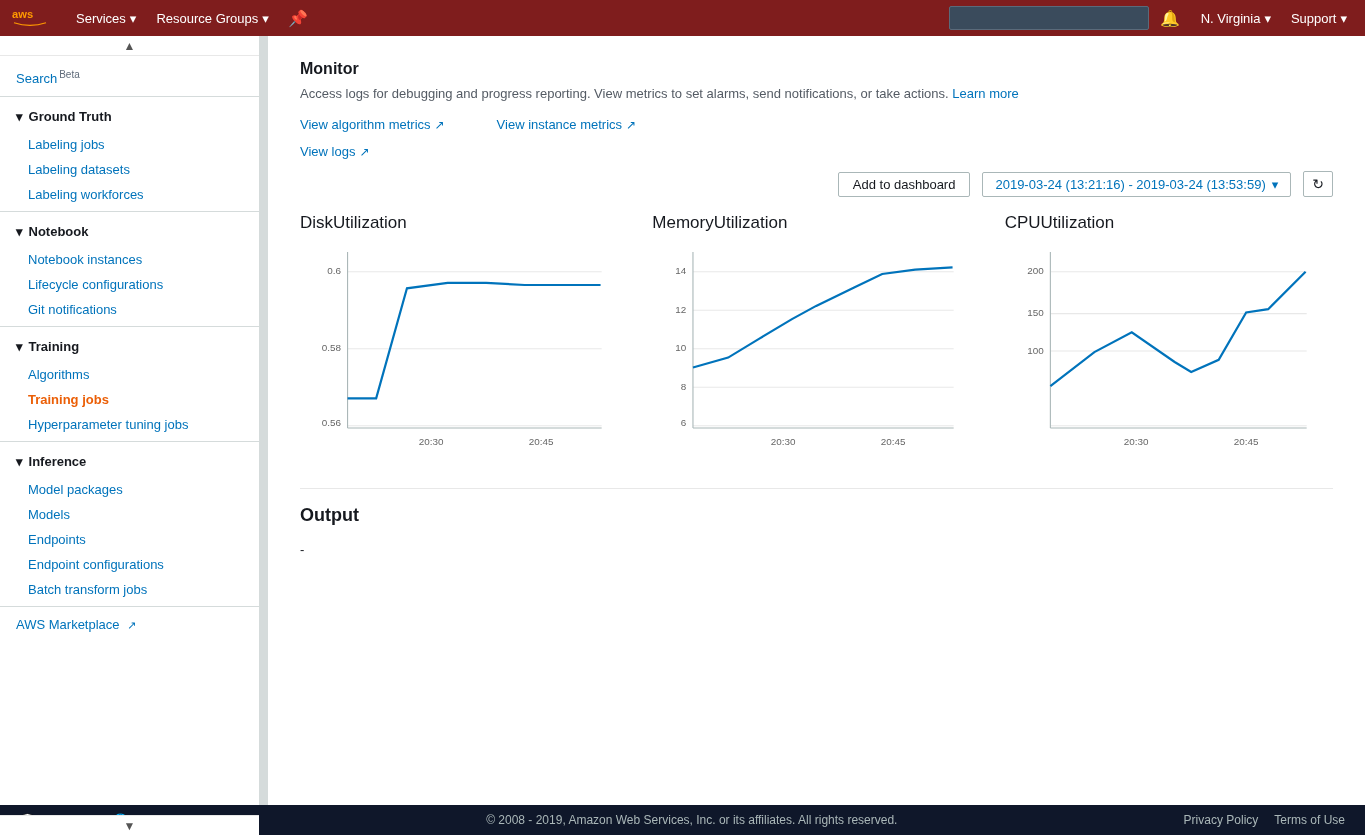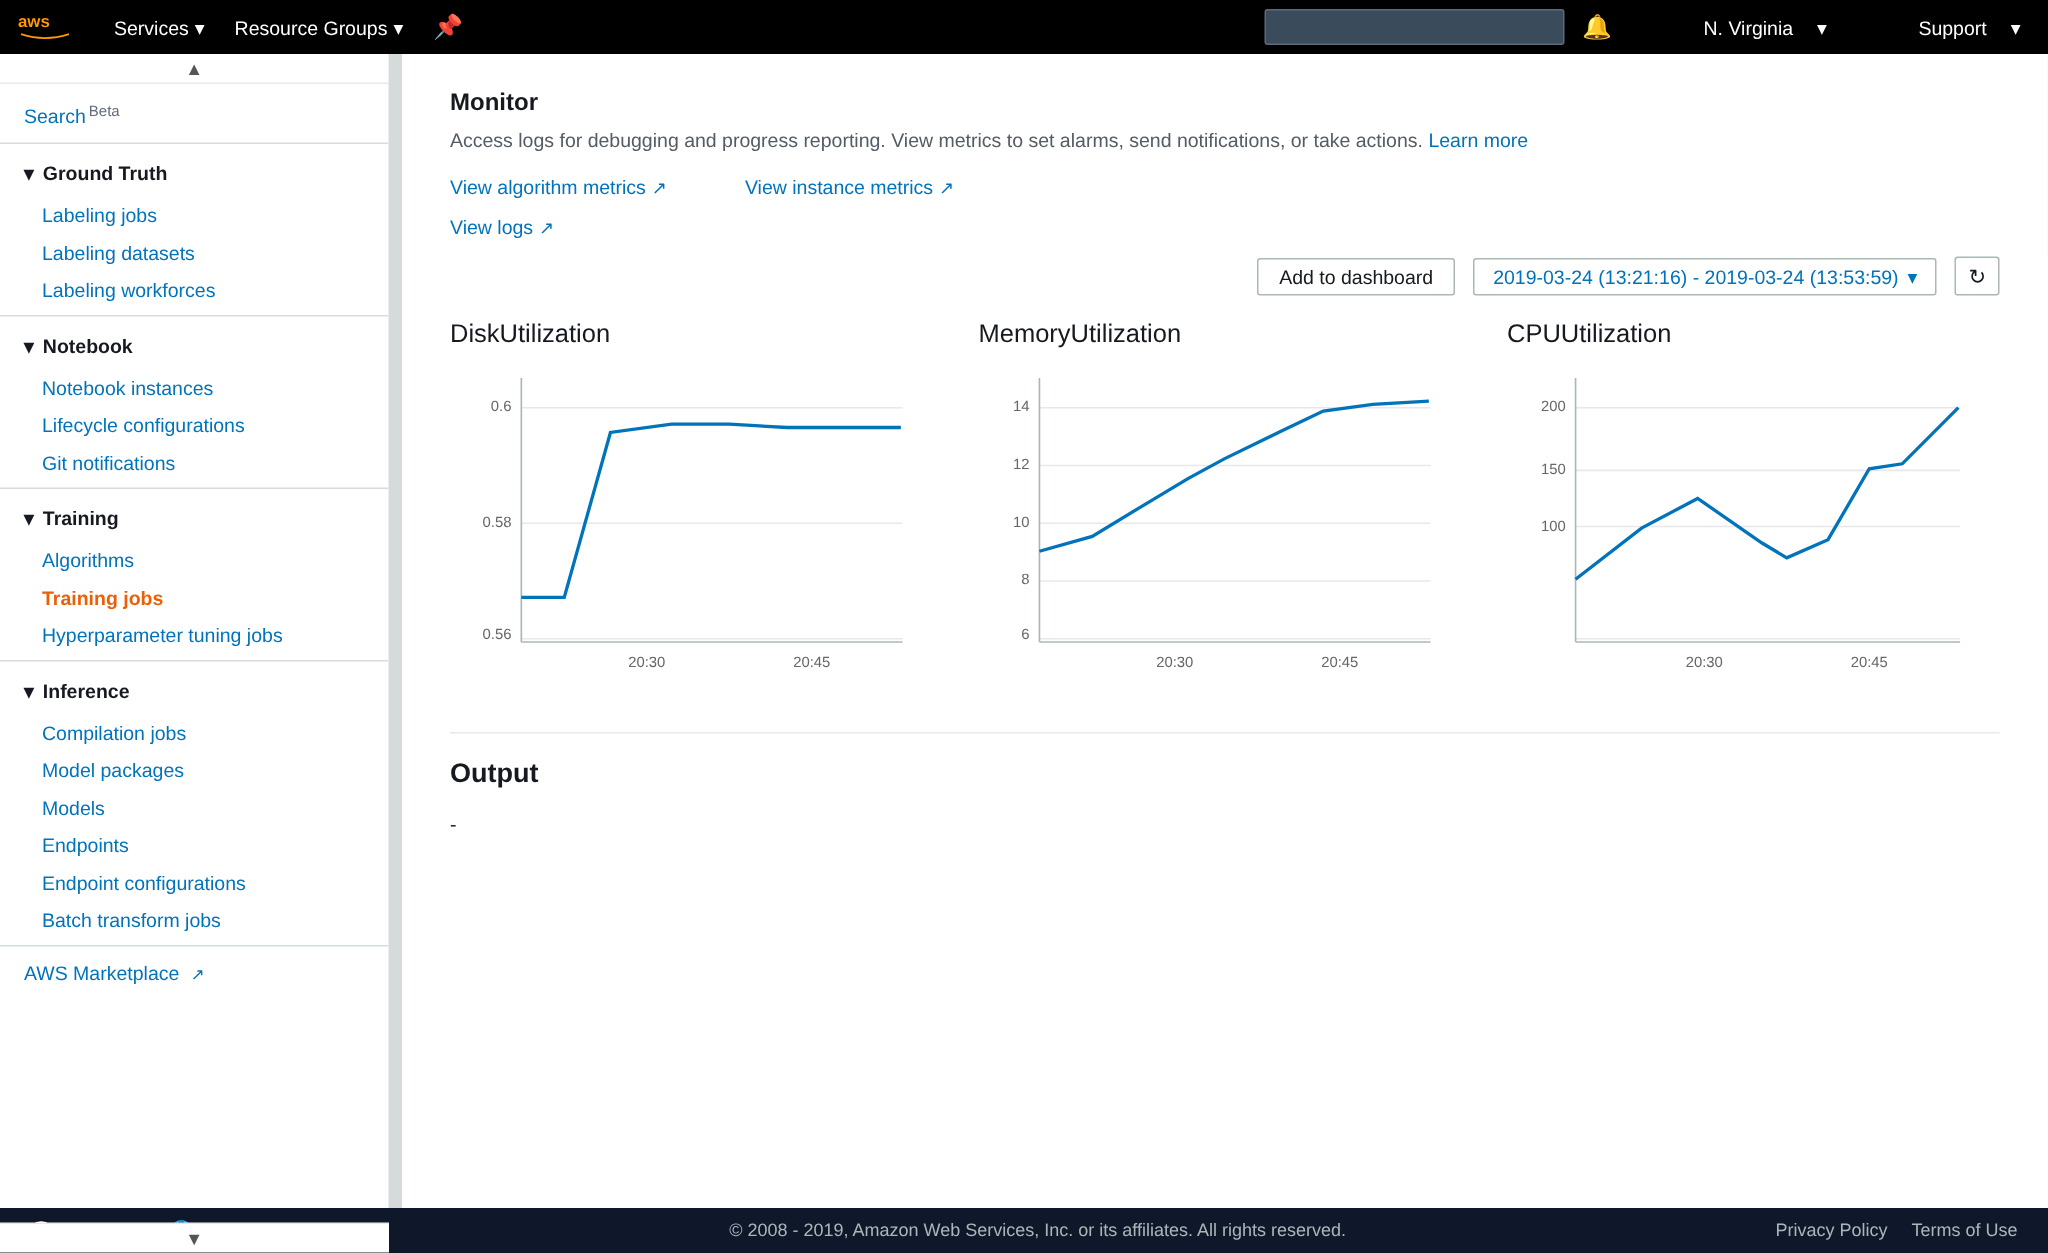--- a/index.html
+++ b/index.html
@@ -1,41 +1,41 @@
 <!DOCTYPE html>
 <html><head>
   <meta charset="utf-8">
   <style>
     * { box-sizing: border-box; margin: 0; padding: 0; }
     body { font-family: 'Amazon Ember', Arial, sans-serif; font-size: 13px; background: #f2f3f3; color: #16191f; }
 
     
     .top-nav {
-      background: #000000;
+      background: #7f1d1d;
       height: 36px;
       display: flex;
       align-items: center;
       padding: 0 10px;
       color: #fff;
       gap: 0;
       position: fixed;
       top: 0; left: 0; right: 0;
       z-index: 100;
     }
     .top-nav .aws-logo {
       display: flex; align-items: center; margin-right: 16px;
     }
     .top-nav .aws-logo svg { width: 40px; height: 26px; }
     .top-nav .nav-item {
       color: #fff; font-size: 13px; padding: 0 10px; cursor: pointer; display: flex; align-items: center; gap: 4px; height: 36px;
     }
     .top-nav .pin-icon { font-size: 16px; }
     .top-nav .right-nav { margin-left: auto; display: flex; align-items: center; gap: 4px; }
     .top-nav .search-box { background: #3a4b5c; border: 1px solid #5a6a7a; border-radius: 2px; height: 24px; width: 200px; color: #fff; padding: 0 8px; font-size: 12px; }
-    .top-nav .account-btn { color: #fff; font-size: 13px; padding: 0 8px; cursor: pointer; display: flex; align-items: center; gap: 16px; margin-left: 41px; }
+    .top-nav .account-btn { color: #fff; font-size: 13px; padding: 0 8px; cursor: pointer; display: flex; align-items: center; gap: 4px; }
     .top-nav .bell-icon { font-size: 16px; padding: 0 8px; cursor: pointer; }
 
     
     .page-wrapper { display: flex; margin-top: 36px; height: calc(100vh - 36px); }
 
     
     .sidebar {
       width: 260px; min-width: 260px; background: #fff; border-right: 1px solid #d5dbdb;
       overflow-y: auto; height: 100%; position: relative;
     }
@@ -212,23 +212,20 @@
       <div class="sidebar-item">
         <span>Hyperparameter tuning jobs</span>
       </div>
       <hr class="sidebar-divider">
 
       <div class="sidebar-section-header">
         <span>▾</span>
         <span>Inference</span>
       </div>
       <div class="sidebar-item">
-        <span>Compilation jobs</span>
-      </div>
-      <div class="sidebar-item">
         <span>Model packages</span>
       </div>
       <div class="sidebar-item">
         <span>Models</span>
       </div>
       <div class="sidebar-item">
         <span>Endpoints</span>
       </div>
       <div class="sidebar-item">
         <span>Endpoint configurations</span>

